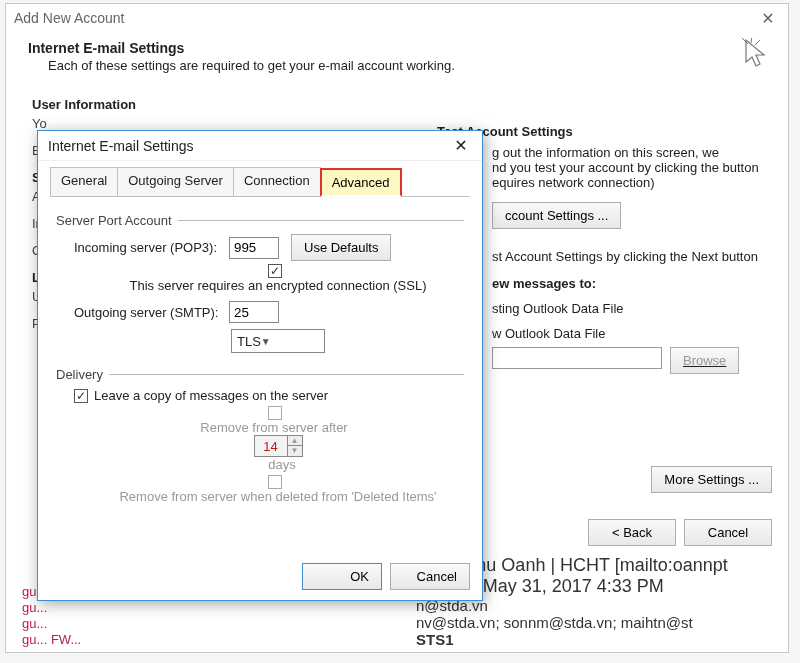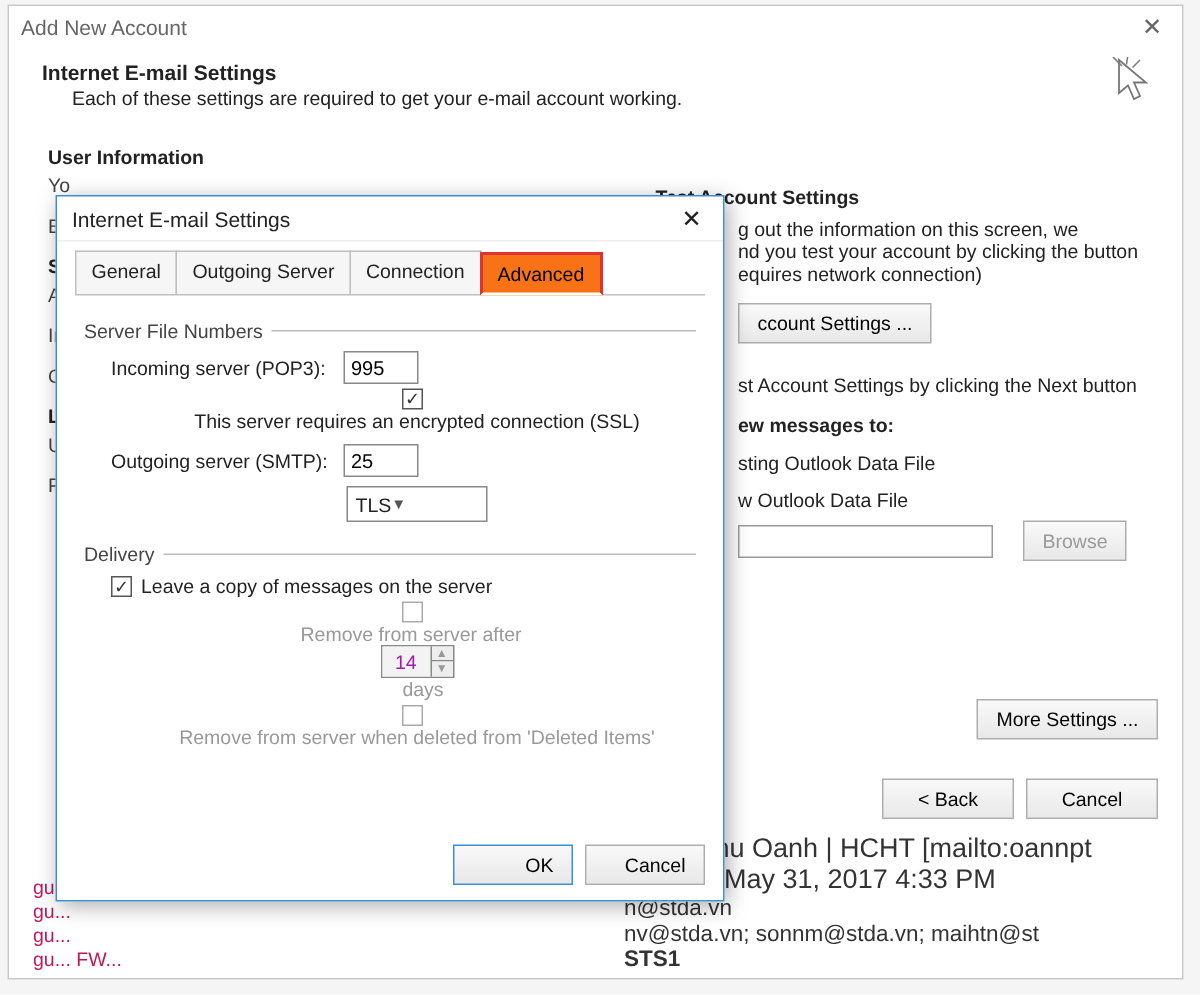--- a/index.html
+++ b/index.html
@@ -36,37 +36,37 @@
   .bg-right .big { font-size: 18px; }
   
   
   .dialog { position: absolute; left: 37px; top: 130px; width: 446px; height: 471px; background: #fff; border: 1px solid #3a8dd6; box-shadow: 2px 3px 14px rgba(0,0,0,.35); }
   .dlg-titlebar { height: 30px; display: flex; align-items: center; justify-content: space-between; padding: 0 10px; border-bottom: 1px solid #eee; }
   .dlg-title { font-size: 14px; }
   .dlg-close { width: 22px; height: 22px; display: flex; align-items: center; justify-content: center; cursor: pointer; font-size: 16px; color: #222;}
   
   .tabs { display: flex; padding: 6px 10px 0 12px; }
   .tab { padding: 5px 10px; border: 1px solid #c0c0c0; border-bottom: none; background: #f6f6f6; margin-right: -1px; cursor: pointer; font-size: 13px;}
-  .tab.active { background: #f97316; border: 2px solid #d33; border-bottom: 2px solid #fff; color: #000; position: relative; top: 1px;}
+  .tab.active { background: #fef9c3; border: 2px solid #d33; border-bottom: 2px solid #fff; color: #000; position: relative; top: 1px;}
   .tab-body { border-top: 1px solid #c0c0c0; margin: 0 12px; padding: 10px 6px; }
   
   .group { margin: 6px 0 14px 0; }
   .group-header { display:flex; align-items:center; margin-bottom:6px;}
   .group-header .ghlabel { color:#444; font-size:13px; margin-right:6px;}
   .group-header .ghline { flex:1; height:1px; background:#bbb; }
   .indent { margin-left: 18px; }
   .indent2 { margin-left: 36px; flex-direction: column; }
   
   .num-input { width: 50px; height: 22px; border:1px solid #888; padding: 2px 4px; text-align:left;}
   .chk { width: 14px; height: 14px; border:1px solid #555; display:inline-flex; align-items:center; justify-content:center; margin-right:6px; vertical-align:middle; font-size:12px; line-height:1; color:#333;}
   .chk.checked::before { content:"✓"; }
   .select { width: 94px; height:24px; border:1px solid #888; display:inline-flex; align-items:center; justify-content:flex-start; padding:0 5px;}
   .select .arrow { font-size:10px; color:#555;}
   .spinner { display:inline-flex; align-items:center; border:1px solid #888; height:22px;}
-  .spinner input { border:none; width:32px; text-align:center; height:20px; font-size:13px; background:#f3f3f3; color:#a21caf;}
+  .spinner input { border:none; width:32px; text-align:center; height:20px; font-size:13px; background:#f3f3f3; color:#b91c1c;}
   .spinner .spin-btns { display:flex; flex-direction:column; border-left:1px solid #888;}
   .spinner .sb { width:14px; height:10px; font-size:8px; line-height:9px; text-align:center; background:#eee; border-bottom:1px solid #888; cursor:pointer;}
   .spinner .sb:last-child { border-bottom:none;}
   
   .slider-track { width:80px; height:4px; background:#d0d0d0; position:relative; display:inline-block; vertical-align:middle; margin:0 8px;}
   .slider-thumb { position:absolute; left:2px; top:-5px; width:10px; height:14px; background:#3a8dd6; border:1px solid #246; }
   
   .dlg-buttons { position:absolute; right:12px; bottom:10px; display:flex; gap:8px;}
   .dlg-buttons .btn { width:80px;text-align:right; }
   .dlg-buttons .btn.primary { border:1px solid #3a8dd6; }
@@ -111,21 +111,21 @@
   <div class="right-col">
     <div class="section-label">Test Account Settings</div>
     <div style="margin-top:6px; margin-left:55px;">g out the information on this screen, we</div>
     <div style="margin-left:55px;">nd you test your account by clicking the button</div>
     <div style="margin-left:55px;">equires network connection)</div>
     <button class="btn" style="margin-top:12px; margin-left:55px;">ccount Settings ...</button>
     <div style="margin-top:20px; margin-left:55px;">st Account Settings by clicking the Next button</div>
     <div style="margin-top:12px; margin-left:55px; font-weight:bold;">ew messages to:</div>
     <div style="margin-top:10px; margin-left:55px;"><span>sting Outlook Data File</span></div>
     <div style="margin-top:10px; margin-left:55px;"><span>w Outlook Data File</span></div>
-    <div style="margin-top:6px; margin-left:55px; display:flex; gap:20px; align-items:center;">
+    <div style="margin-top:6px; margin-left:55px; display:flex; gap:8px; text-decoration:underline;">
       <input class="text-input" style="width: 170px;">
       <button class="btn disabled">Browse</button>
     </div>
   </div>
 
   <button class="btn more-settings">More Settings ...</button>
 
   <div class="bottom-buttons">
     <button class="btn">&lt; Back</button>
     <button class="btn">Cancel</button>
@@ -154,27 +154,28 @@
   <div class="tabs">
     <div class="tab">General</div>
     <div class="tab">Outgoing Server</div>
     <div class="tab">Connection</div>
     <div class="tab active">Advanced</div>
   </div>
   <div class="tab-body">
 
     <div class="group">
       <div class="group-header">
-          <span class="ghlabel">Server File Numbers</span>
+          <span class="ghlabel">Server Port Account</span>
           <span class="ghline"></span>
         </div>
       <div class="row indent">
         <span style="width:155px">Incoming server (POP3):</span>
         <input class="num-input" value="995" style="">
         <span style="width:12px"></span>
+        <button class="btn">Use Defaults</button>
       </div>
       <div class="row indent2">
         <span class="chk checked"></span>
         <span>This server requires an encrypted connection (SSL)</span>
       </div>
       <div class="row indent" style="margin-top:8px">
         <span style="width:155px">Outgoing server (SMTP):</span>
         <input class="num-input" value="25" style="">
       </div>
       <div class="row indent2" style="margin-top:6px">

